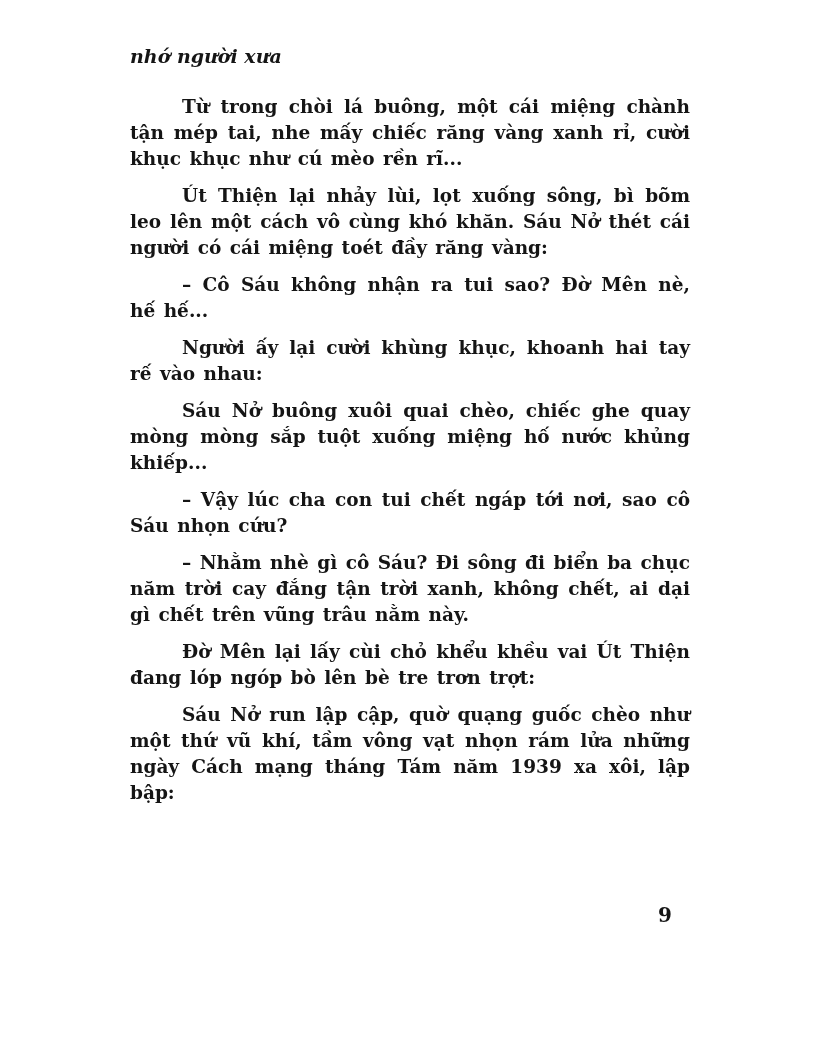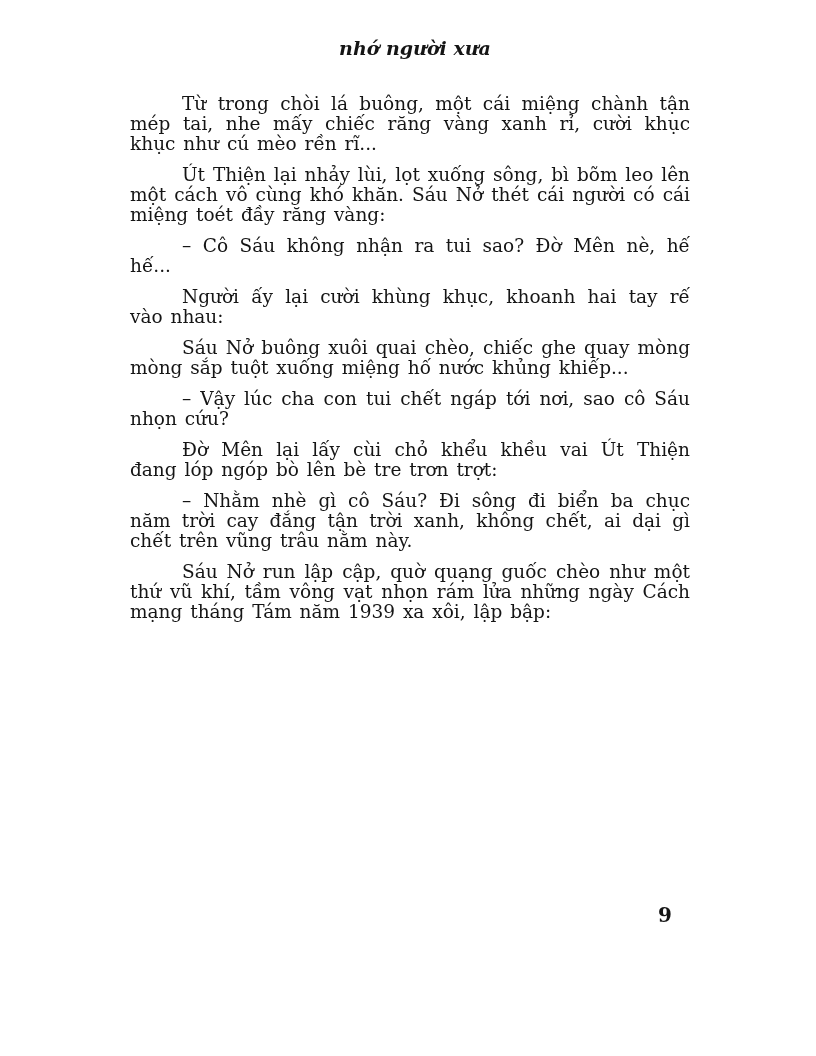--- a/index.html
+++ b/index.html
@@ -9,39 +9,39 @@
     width: 816px;
     height: 1056px;
     background: #ffffff;
     margin: 0 auto;
     font-family: "DejaVu Serif", "Liberation Serif", serif;
     color: #151515;
     overflow: hidden;
   }
   .running-header {
     position: absolute;
-    top: 36px;
+    top: 44px;
     left: 130px;
     width: 570px;
-    text-align: center;
+    text-align: left;
     font-style: italic;
     font-weight: bold;
     font-size: 19px;
     line-height: 24px;
   }
   .page-body {
     position: absolute;
     top: 94px;
     left: 130px;
     width: 560px;
   }
   .page-body p {
     font-size: 18.5px;
-    line-height: 20px;
-    font-weight: 400;
+    line-height: 26px;
+    font-weight: 700;
     text-align: justify;
     text-indent: 52px;
     margin-bottom: 11px;
     word-spacing: 2px;
   }
   .page-number {
     position: absolute;
     top: 903px;
     left: 130px;
     width: 560px;
@@ -58,20 +58,20 @@
 
   <div class="running-header">nhớ người xưa</div>
 
   <div class="page-body">
     <p>Từ trong chòi lá buông, một cái miệng chành tận mép tai, nhe mấy chiếc răng vàng xanh rỉ, cười khục khục như cú mèo rền rĩ...</p>
     <p>Út Thiện lại nhảy lùi, lọt xuống sông, bì bõm leo lên một cách vô cùng khó khăn. Sáu Nở thét cái người có cái miệng toét đầy răng vàng:</p>
     <p>– Cô Sáu không nhận ra tui sao? Đờ Mên nè, hế hế...</p>
     <p>Người ấy lại cười khùng khục, khoanh hai tay rế vào nhau:</p>
     <p>Sáu Nở buông xuôi quai chèo, chiếc ghe quay mòng mòng sắp tuột xuống miệng hố nước khủng khiếp...</p>
     <p>– Vậy lúc cha con tui chết ngáp tới nơi, sao cô Sáu nhọn cứu?</p>
+    <p>– Nhằm nhè gì cô Sáu? Đi sông đi biển ba chục năm trời cay đắng tận trời xanh, không chết, ai dại gì chết trên vũng trâu nằm này.</p>
     <p>Đờ Mên lại lấy cùi chỏ khểu khều vai Út Thiện đang lóp ngóp bò lên bè tre trơn trợt:</p>
-    <p>– Nhằm nhè gì cô Sáu? Đi sông đi biển ba chục năm trời cay đắng tận trời xanh, không chết, ai dại gì chết trên vũng trâu nằm này.</p>
     <p>Sáu Nở run lập cập, quờ quạng guốc chèo như một thứ vũ khí, tầm vông vạt nhọn rám lửa những ngày Cách mạng tháng Tám năm 1939 xa xôi, lập bập:</p>
   </div>
 
   <div class="page-number">9</div>
 
 </div>
 
 </body></html>

